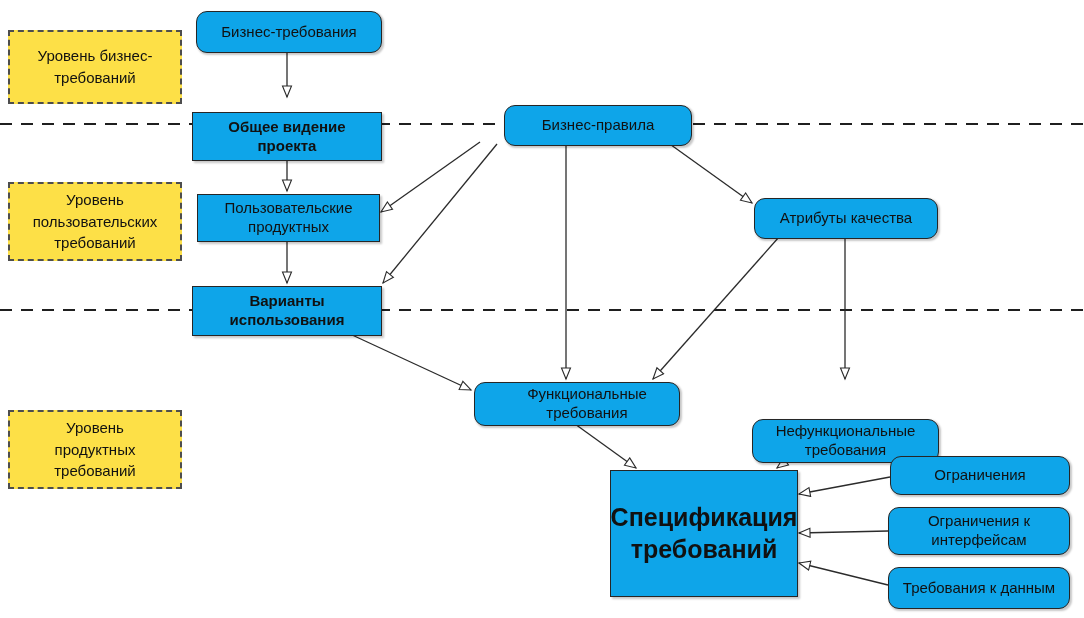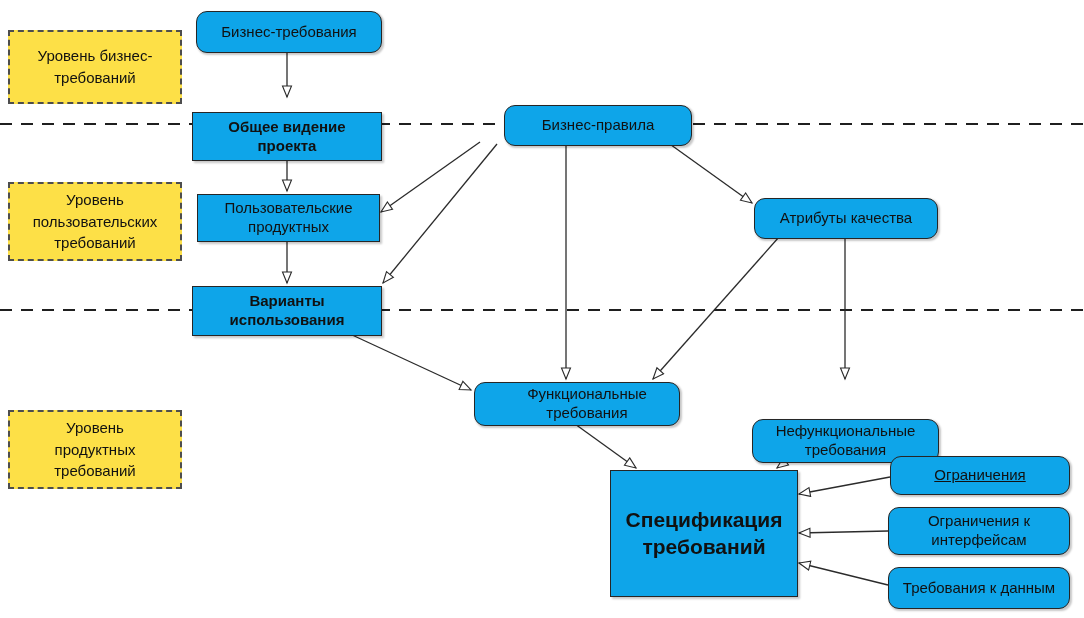--- a/index.html
+++ b/index.html
@@ -46,22 +46,22 @@
 
   
   .n-business      { left: 196px; top: 11px;  width: 184px; height: 40px; }
   .n-vision        { left: 192px; top: 112px; width: 188px; height: 47px; }
   .n-rules         { left: 474px; top: 105px; width: 186px; height: 39px; margin-left: 30px; }
   .n-user          { left: 197px; top: 194px; width: 181px; height: 46px; }
   .n-quality       { left: 754px; top: 198px; width: 182px; height: 39px; }
   .n-usecases      { left: 192px; top: 286px; width: 188px; height: 48px; text-align: center; }
   .n-functional    { left: 474px; top: 382px; width: 184px; height: 42px; padding-left: 20px; }
   .n-nonfunctional { left: 752px; top: 382px; width: 185px; height: 42px; margin-top: 37px; }
-  .n-spec          { left: 610px; top: 470px; width: 186px; height: 125px; font-size: 21px; }
-  .n-constraints   { left: 890px; top: 456px; width: 178px; height: 37px; text-decoration: underline; }
+  .n-spec          { left: 610px; top: 470px; width: 186px; height: 125px; font-size: 25px; }
+  .n-constraints   { left: 890px; top: 456px; width: 178px; height: 37px; }
   .n-interfaces    { left: 888px; top: 507px; width: 180px; height: 46px; }
   .n-data          { left: 888px; top: 567px; width: 180px; height: 40px; text-align: center; }
 
   .l-business { left: 8px; top: 30px;  width: 170px; height: 70px; }
   .l-user     { left: 8px; top: 182px; width: 170px; height: 75px; }
   .l-product  { left: 8px; top: 410px; width: 170px; height: 75px; }
 
   svg .sep { stroke: #1f1f1f; stroke-width: 2; stroke-dasharray: 12 9; }
   svg .arrow { stroke: #2b2b2b; stroke-width: 1.3; fill: none; marker-end: url(#openArrow); }
 </style>

